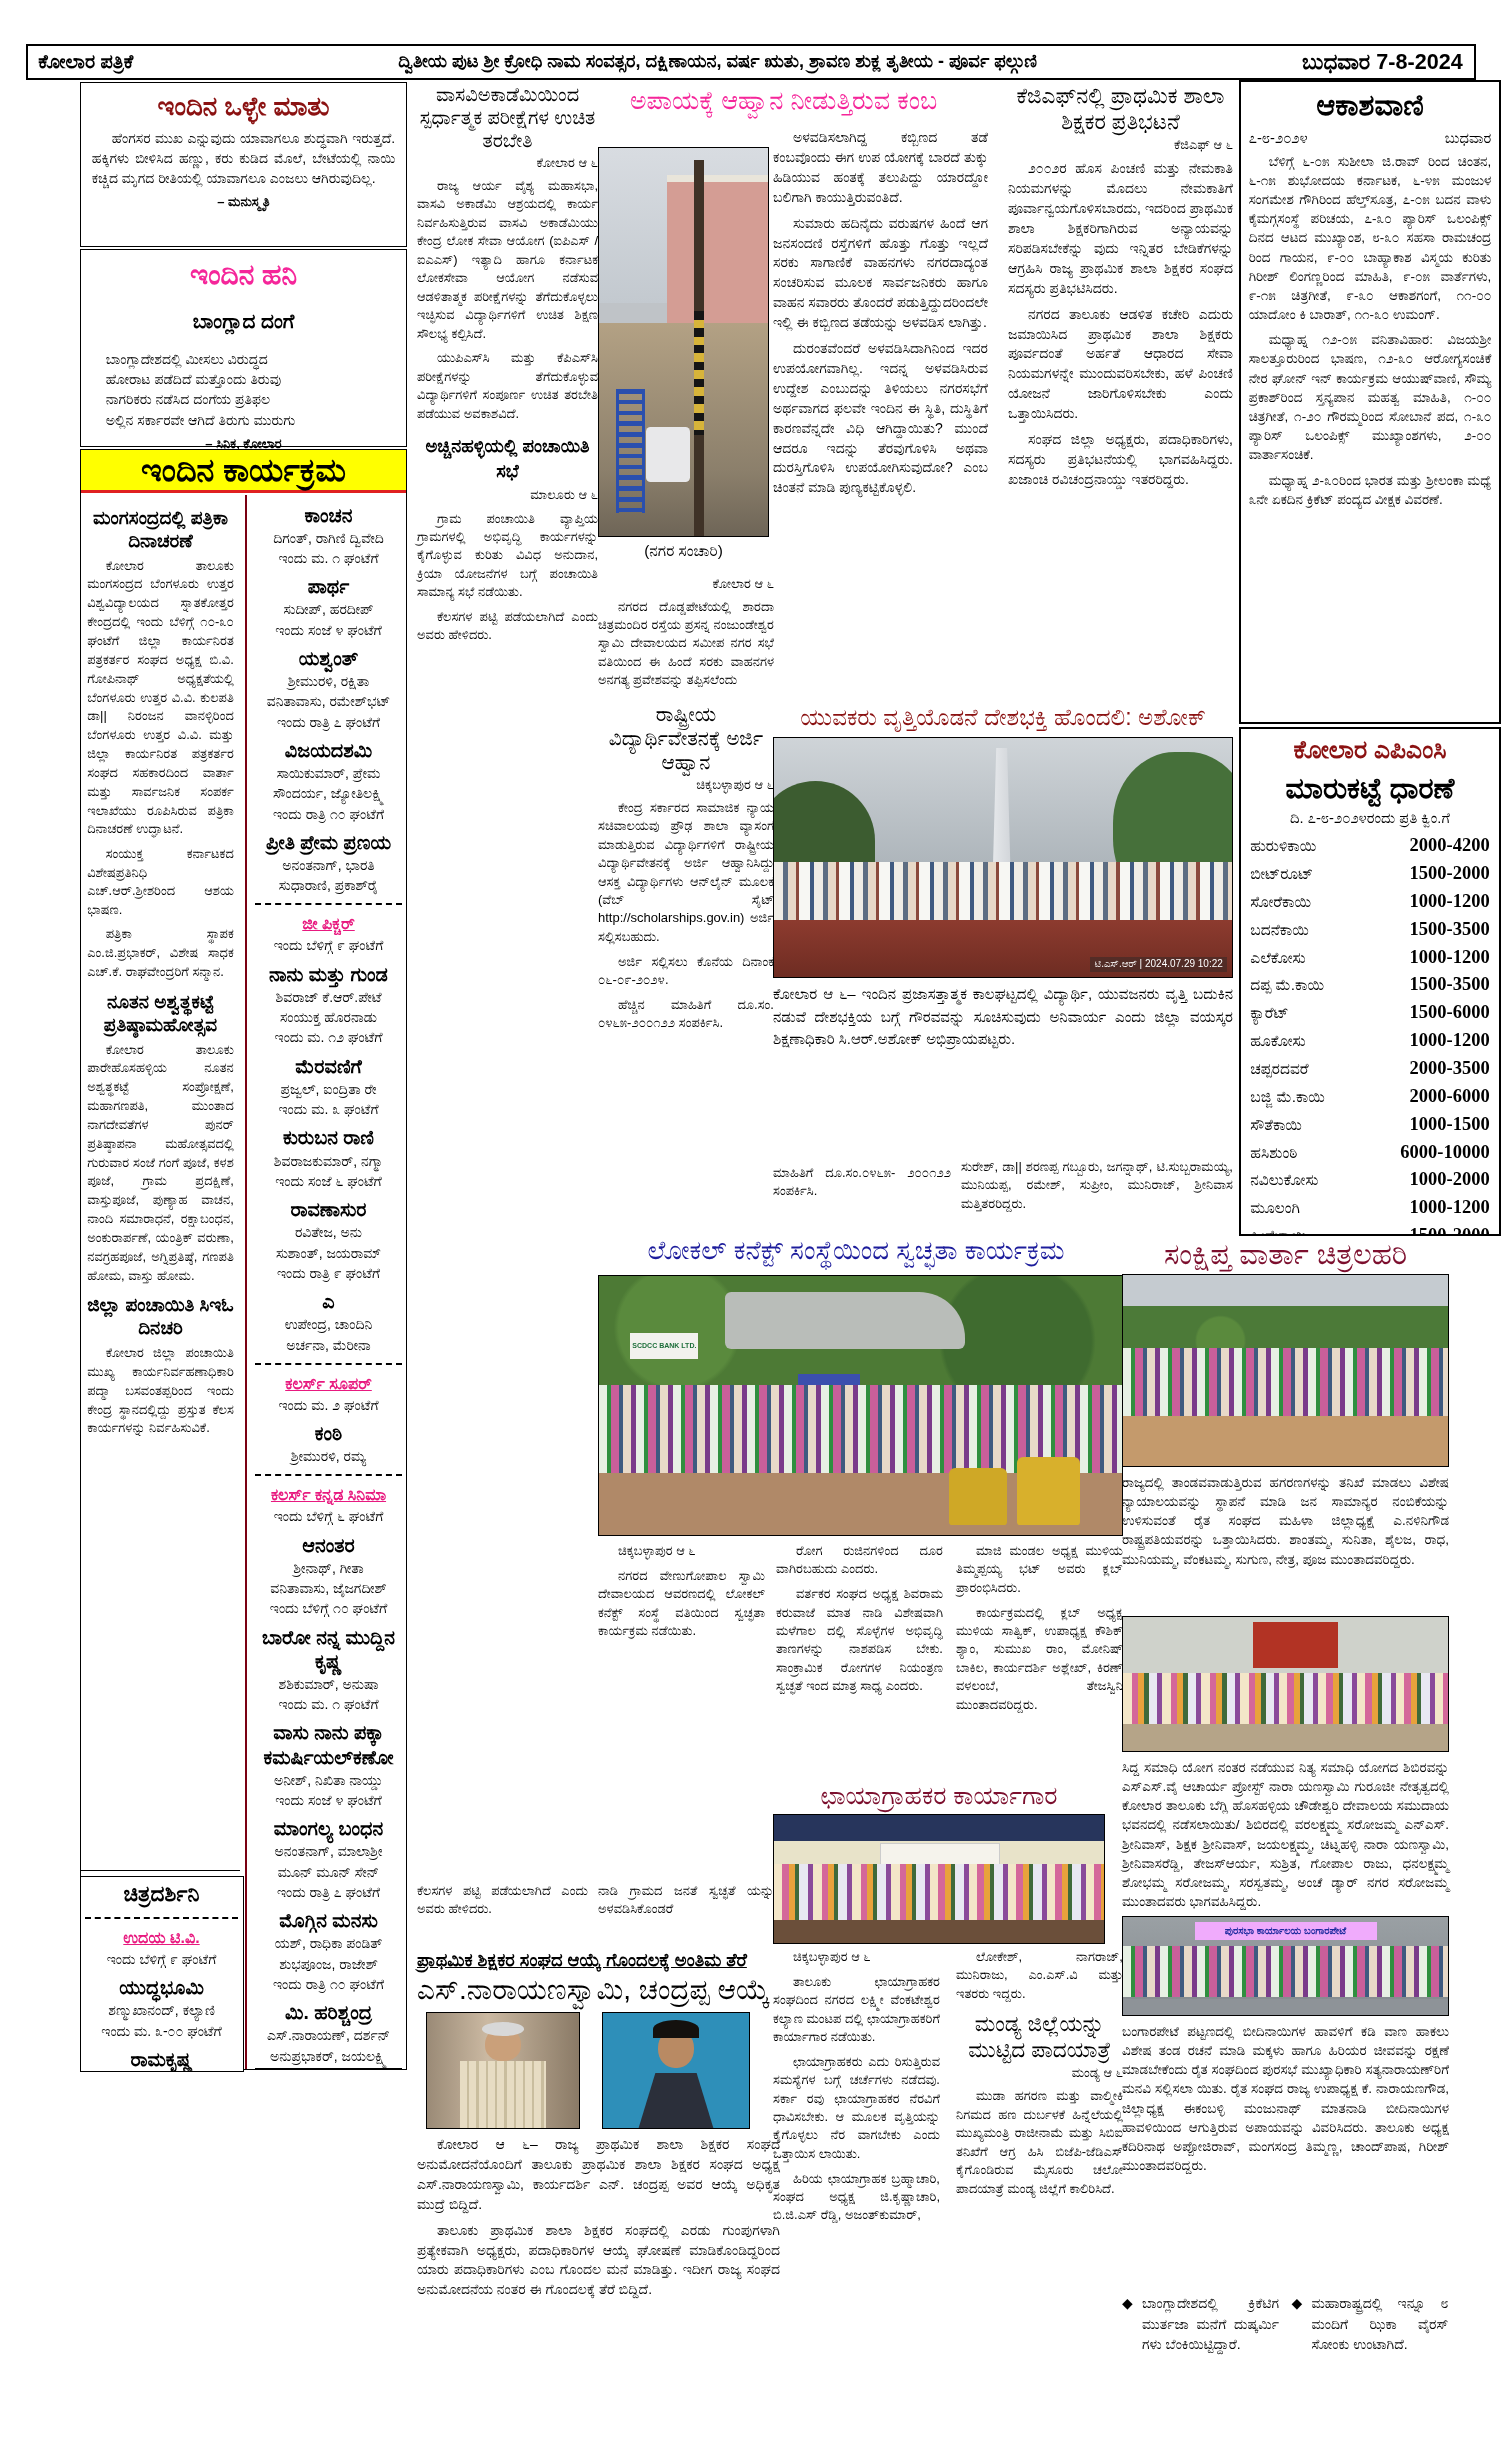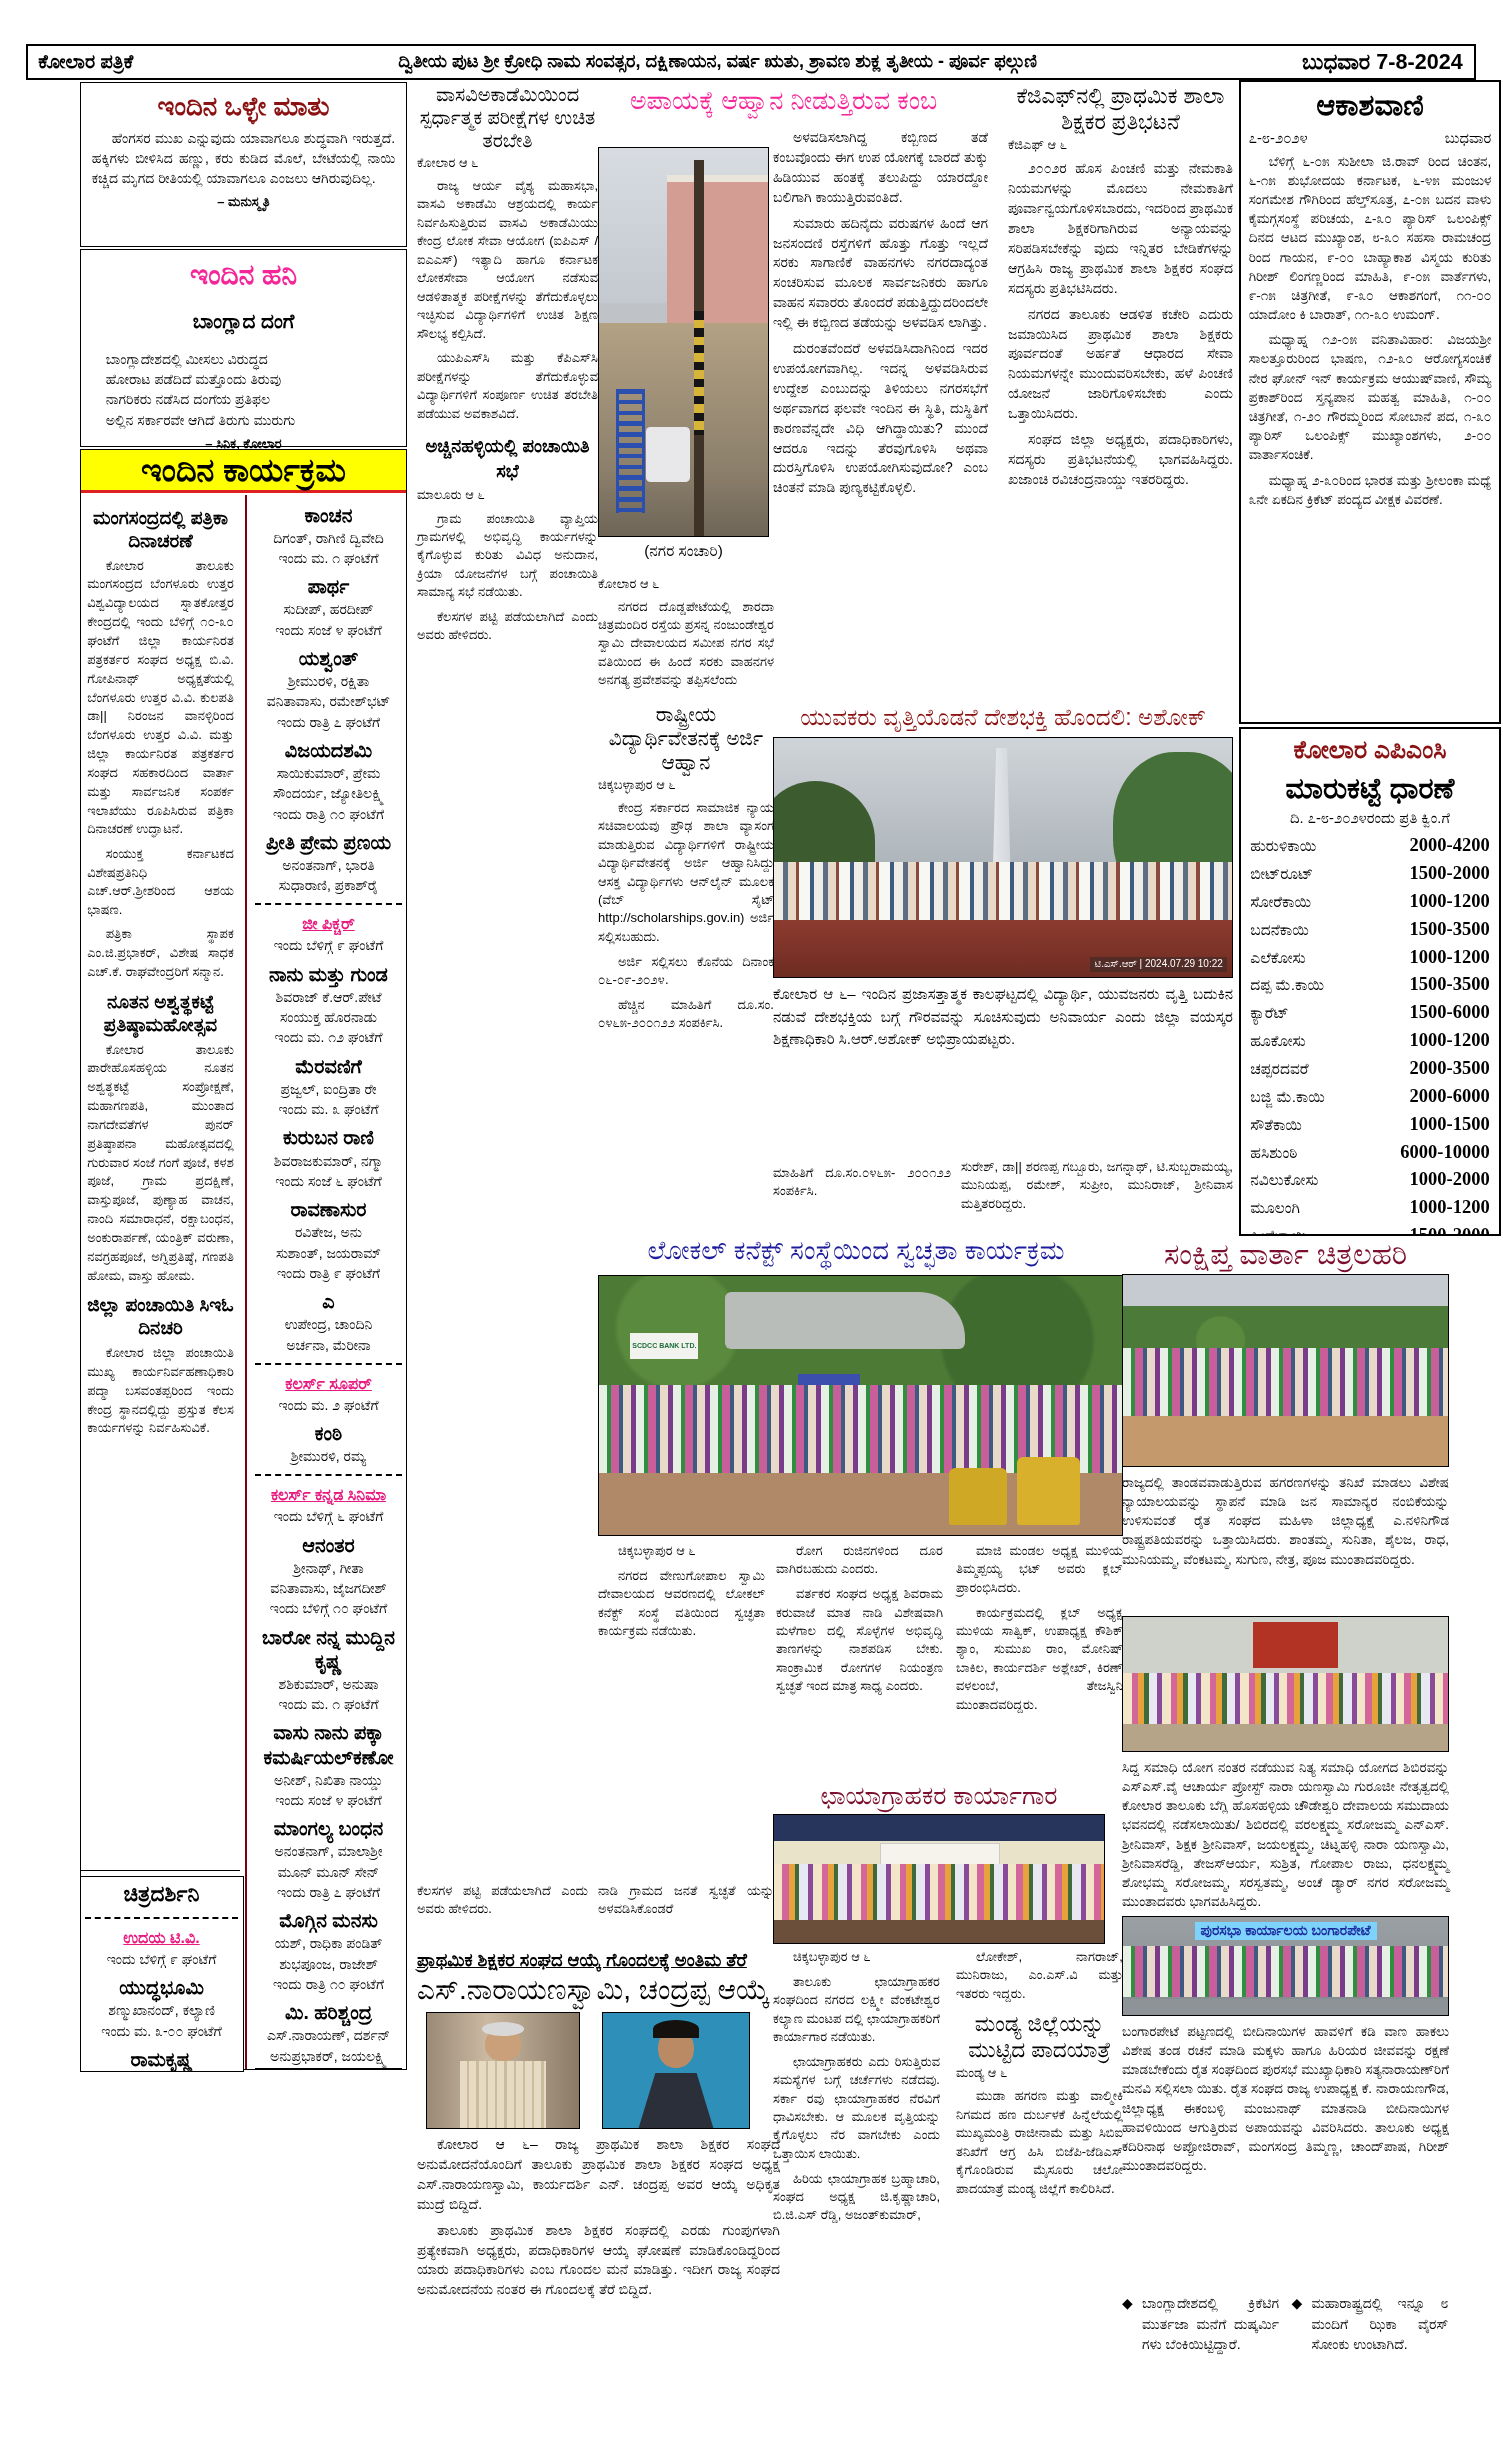--- a/index.html
+++ b/index.html
@@ -5,21 +5,21 @@
   html,body{margin:0;padding:0}
   body{width:1504px;height:2462px;position:relative;background:#fff;color:#000;
        font-family:"Liberation Sans",sans-serif;font-size:13px;line-height:1.42}
   .sec{position:absolute}
   .box{border:1.5px solid #000;background:#fff;box-sizing:border-box}
   .jt{text-align:justify}
   .ctr{text-align:center}
   .b{font-weight:bold}
   .p{margin:0 0 6.2px 0;text-align:justify;text-indent:20px}
   .pnind{text-indent:0}
-  .dateline{text-align:left;margin:1.5px 0 4.6px 0}
+  .dateline{text-align:right;margin:1.5px 0 4.6px 0}
   .sig{text-align:center;font-weight:bold;margin-top:4.6px}
   .red-h{color:#8b1212}
   .pink-h{color:#f5269a}
   .blue-h{color:#1d1d9c}
   .h-lg{font-weight:normal;line-height:1.2}
   
   .lst > div{line-height:1.45}
   .lst .bighead{font-weight:bold;text-align:center;font-size:18.5px;line-height:1.25;margin:7.7px 0 4.6px}
   .lst .title{font-weight:bold;text-align:center;font-size:19.3px;line-height:1.25;margin-top:7px}
   .lst .line{text-align:center;font-size:14px}
@@ -437,21 +437,21 @@
 <div class="photo" style="left:1122px;top:1616px;width:327px;height:136px">
   <div style="position:absolute;left:0;right:0;top:0;height:58%;background:#cfd2cb"></div>
   <div style="position:absolute;left:40%;top:4%;width:26%;height:34%;background:#b23324"></div>
   <div class="crowd3" style="position:absolute;left:0;right:0;top:42%;height:40%"></div>
   <div style="position:absolute;left:0;right:0;bottom:0;height:20%;background:#b5a488"></div>
 </div>
 <div class="sec jt" style="left:1122px;top:1758px;width:327px;font-size:13.5px">ಸಿದ್ದ ಸಮಾಧಿ ಯೋಗ ನಂತರ ನಡೆಯುವ ನಿತ್ಯ ಸಮಾಧಿ ಯೋಗದ ಶಿಬಿರವನ್ನು ಎಸ್‌ಎಸ್.ವೈ ಆಚಾರ್ಯ ಪ್ರೋಸ್ಟ್ ನಾರಾ ಯಣಸ್ವಾಮಿ ಗುರೂಜೀ ನೇತೃತ್ವದಲ್ಲಿ ಕೋಲಾರ ತಾಲೂಕು ಬೆಗ್ಲಿ ಹೊಸಹಳ್ಳಿಯ ಚೌಡೇಶ್ವರಿ ದೇವಾಲಯ ಸಮುದಾಯ ಭವನದಲ್ಲಿ ನಡೆಸಲಾಯಿತು/ ಶಿಬಿರದಲ್ಲಿ ವರಲಕ್ಷ್ಮಮ್ಮ ಸರೋಜಮ್ಮ ಎನ್‌ಎಸ್. ಶ್ರೀನಿವಾಸ್, ಶಿಕ್ಷಕ ಶ್ರೀನಿವಾಸ್, ಜಯಲಕ್ಷ್ಮಮ್ಮ, ಚಿಟ್ನಹಳ್ಳಿ ನಾರಾ ಯಣಸ್ವಾಮಿ, ಶ್ರೀನಿವಾಸರೆಡ್ಡಿ, ತೇಜಸ್‌ಆರ್ಯ, ಸುಶ್ರಿತ, ಗೋಪಾಲ ರಾಜು, ಧನಲಕ್ಷ್ಮಮ್ಮ ಶೋಭಮ್ಮ ಸರೋಜಮ್ಮ, ಸರಸ್ವತಮ್ಮ, ಅಂಚೆ ಡ್ಯಾರ್ ನಗರ ಸರೋಜಮ್ಮ ಮುಂತಾದವರು ಭಾಗವಹಿಸಿದ್ದರು.</div>
 
 <div class="photo" style="left:1122px;top:1916px;width:327px;height:100px">
   <div style="position:absolute;inset:0;background:linear-gradient(#9aa0a4,#83898d)"></div>
-  <div style="position:absolute;left:22%;top:5%;width:56%;height:18%;background:#7dd3fc;color:#1d2a9e;font-weight:bold;font-size:14px;display:flex;align-items:center;justify-content:center">ಪುರಸಭಾ ಕಾರ್ಯಾಲಯ ಬಂಗಾರಪೇಟೆ</div>
+  <div style="position:absolute;left:22%;top:5%;width:56%;height:18%;background:#f0abfc;color:#1d2a9e;font-weight:bold;font-size:10px;display:flex;align-items:center;justify-content:center">ಪುರಸಭಾ ಕಾರ್ಯಾಲಯ ಬಂಗಾರಪೇಟೆ</div>
   <div class="crowd2" style="position:absolute;left:0;right:0;top:30%;height:52%"></div>
   <div style="position:absolute;left:0;right:0;bottom:0;height:16%;background:#8e9398"></div>
 </div>
 <div class="sec jt" style="left:1122px;top:2022px;width:327px;font-size:13.5px">ಬಂಗಾರಪೇಟೆ ಪಟ್ಟಣದಲ್ಲಿ ಬೀದಿನಾಯಿಗಳ ಹಾವಳಿಗೆ ಕಡಿ ವಾಣ ಹಾಕಲು ವಿಶೇಷ ತಂಡ ರಚನೆ ಮಾಡಿ ಮಕ್ಕಳು ಹಾಗೂ ಹಿರಿಯರ ಜೀವವನ್ನು ರಕ್ಷಣೆ ಮಾಡಬೇಕೆಂದು ರೈತ ಸಂಘದಿಂದ ಪುರಸಭೆ ಮುಖ್ಯಾಧಿಕಾರಿ ಸತ್ಯನಾರಾಯಣ್‌ರಿಗೆ ಮನವಿ ಸಲ್ಲಿಸಲಾ ಯಿತು. ರೈತ ಸಂಘದ ರಾಜ್ಯ ಉಪಾಧ್ಯಕ್ಷ ಕೆ. ನಾರಾಯಣಗೌಡ, ಜಿಲ್ಲಾಧ್ಯಕ್ಷ ಈಕಂಬಳ್ಳಿ ಮಂಜುನಾಥ್ ಮಾತನಾಡಿ ಬೀದಿನಾಯಿಗಳ ಹಾವಳಿಯಿಂದ ಆಗುತ್ತಿರುವ ಅಪಾಯವನ್ನು ವಿವರಿಸಿದರು. ತಾಲೂಕು ಅಧ್ಯಕ್ಷ ಕದಿರಿನಾಥ ಅಪ್ಪೋಜಿರಾವ್, ಮಂಗಸಂದ್ರ ತಿಮ್ಮಣ್ಣ, ಚಾಂದ್‌ಪಾಷ, ಗಿರೀಶ್ ಮುಂತಾದವರಿದ್ದರು.</div>
 
 <div class="sec" style="left:1122px;top:2288px;width:327px;display:flex;gap:12.4px">
   <div class="lst" style="width:157px">
     <div class="brief">ಬಾಂಗ್ಲಾದೇಶದಲ್ಲಿ ಕ್ರಿಕೆಟಿಗ ಮುರ್ತಜಾ ಮನೆಗೆ ದುಷ್ಕರ್ಮಿ ಗಳು ಬೆಂಕಿಯಿಟ್ಟಿದ್ದಾರೆ.</div>
   </div>
   <div class="lst" style="width:157px">

